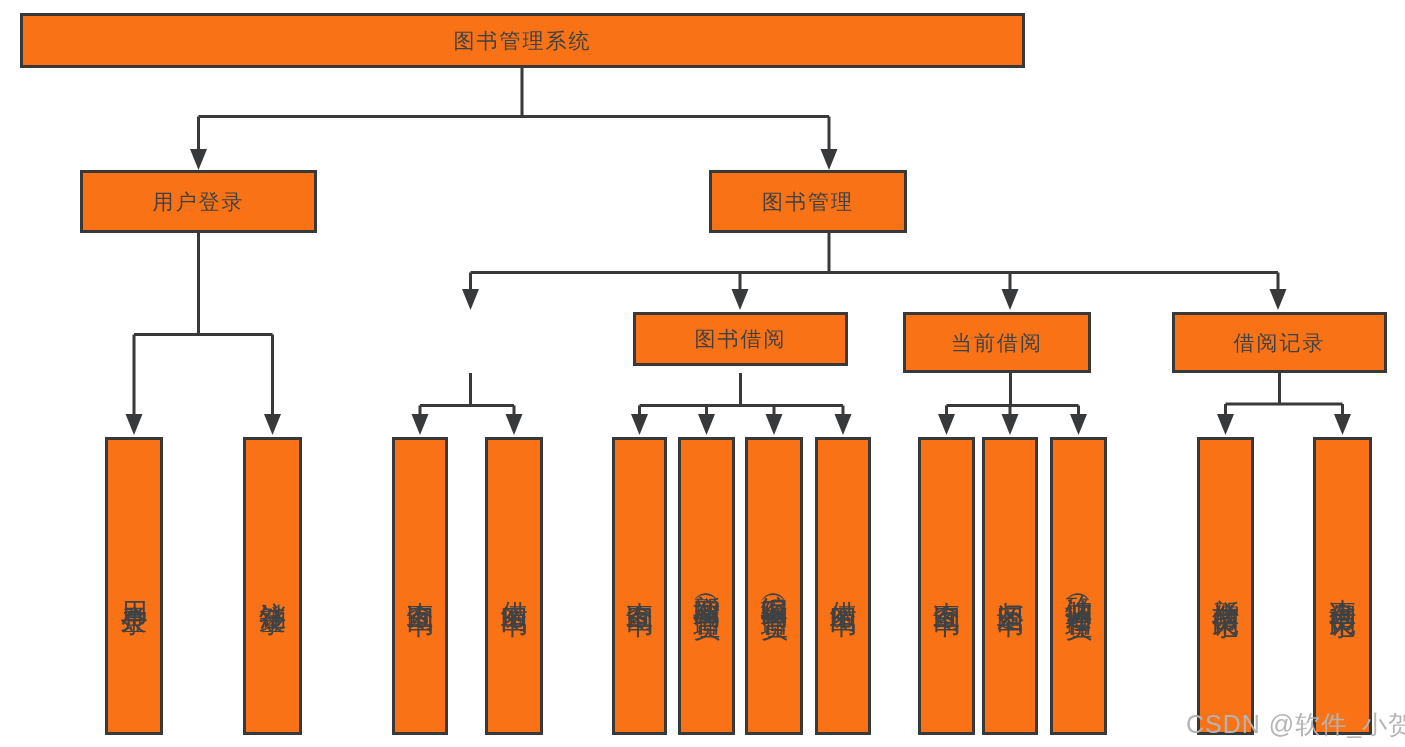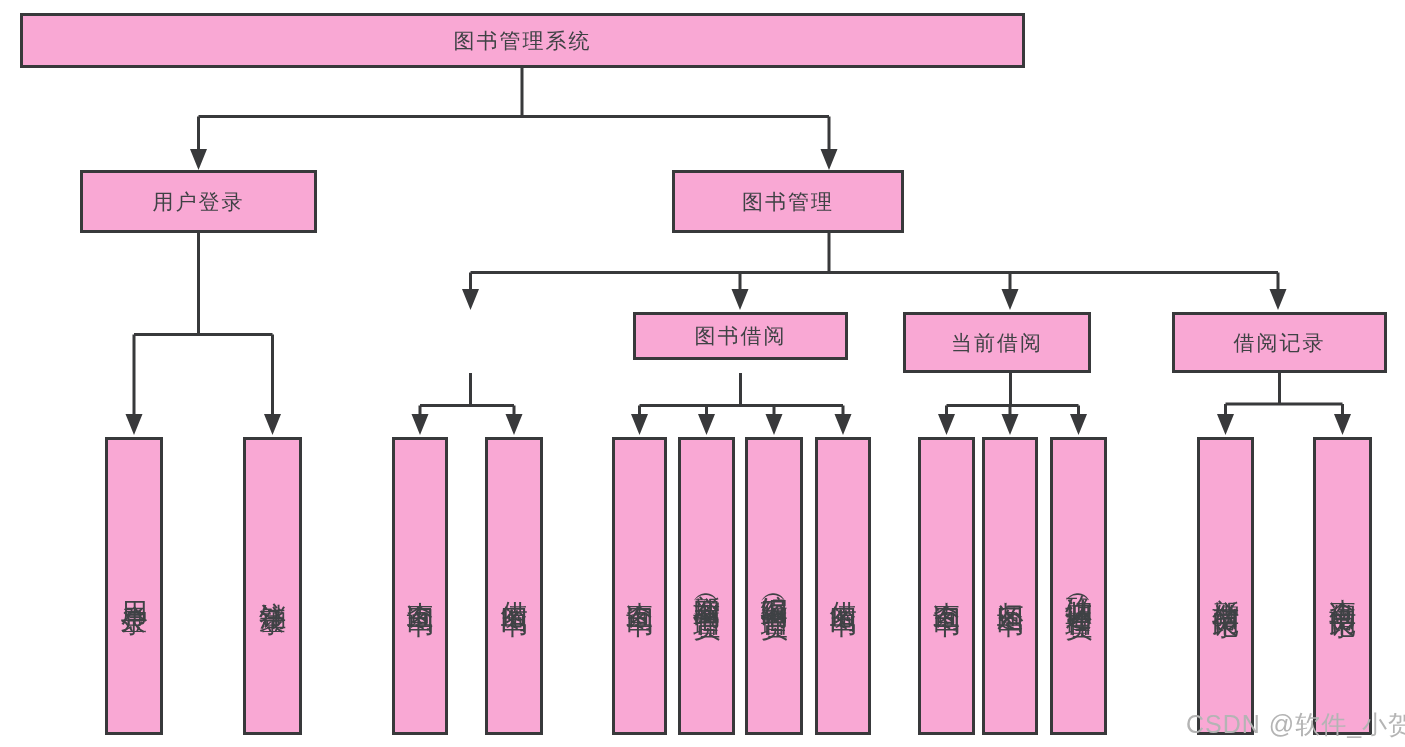--- a/index.html
+++ b/index.html
@@ -2,21 +2,21 @@
 <html><head>
 <meta charset="utf-8">
 <style>
   html,body{margin:0;padding:0;background:#ffffff;}
   .canvas{
     position:relative;width:1405px;height:747px;background:#ffffff;overflow:hidden;
     font-family:"Liberation Sans",sans-serif;
   }
   .wires{position:absolute;left:0;top:0;width:1405px;height:747px;}
   .box{
-    position:absolute;box-sizing:border-box;background:#f9a8d4;
+    position:absolute;box-sizing:border-box;background:#f97316;
     border:3px solid #38393b;display:flex;align-items:center;justify-content:center;
     color:#3f4245;z-index:2;
   }
   .hbox span{font-size:21px;letter-spacing:2px;white-space:nowrap;}
   .vbox span{
     writing-mode:vertical-rl;text-orientation:mixed;
     font-size:27px;letter-spacing:3px;line-height:1.05;white-space:nowrap;
   }
   .watermark{
     position:absolute;left:1186px;top:708px;z-index:6;
@@ -59,25 +59,25 @@
       M1334 414 H1351 L1342.5 435 Z"></path>
   </svg>
 
   <div class="box hbox" style="left:20px;top:13px;width:1005px;height:55px">
     <span>图书管理系统</span>
   </div>
 
   <div class="box hbox" style="left:80px;top:170px;width:237px;height:63px">
     <span>用户登录</span>
   </div>
-  <div class="box hbox" style="left:672px;top:170px;width:232px;height:63px">
+  <div class="box hbox" style="left:709px;top:170px;width:198px;height:63px">
     <span>图书管理</span>
   </div>
 
-  <div class="box hbox" style="left:633px;top:312px;width:215px;height:48px">
+  <div class="box hbox" style="left:633px;top:312px;width:215px;height:54px">
     <span>图书借阅</span>
   </div>
   <div class="box hbox" style="left:903px;top:312px;width:188px;height:61px">
     <span>当前借阅</span>
   </div>
   <div class="box hbox" style="left:1172px;top:312px;width:215px;height:61px">
     <span>借阅记录</span>
   </div>
 
   <div class="box vbox" style="left:105px;top:437px;width:58px;height:298px">

